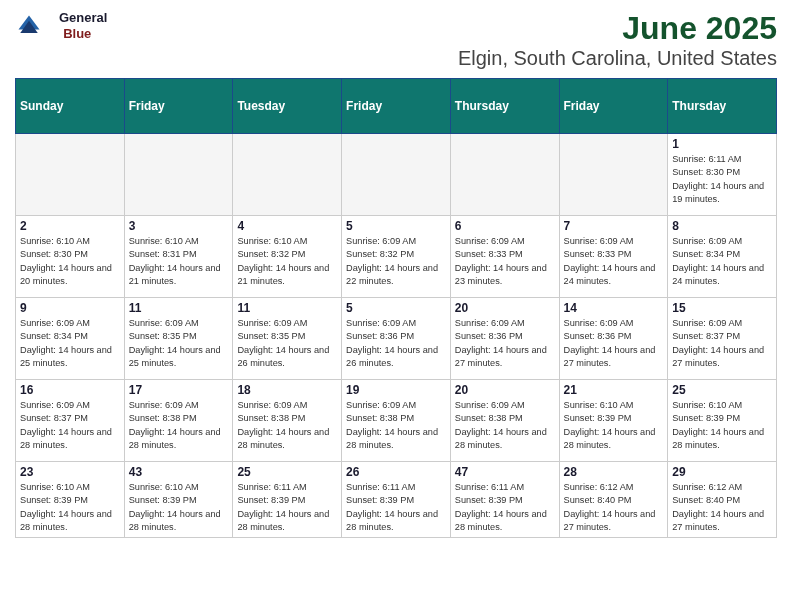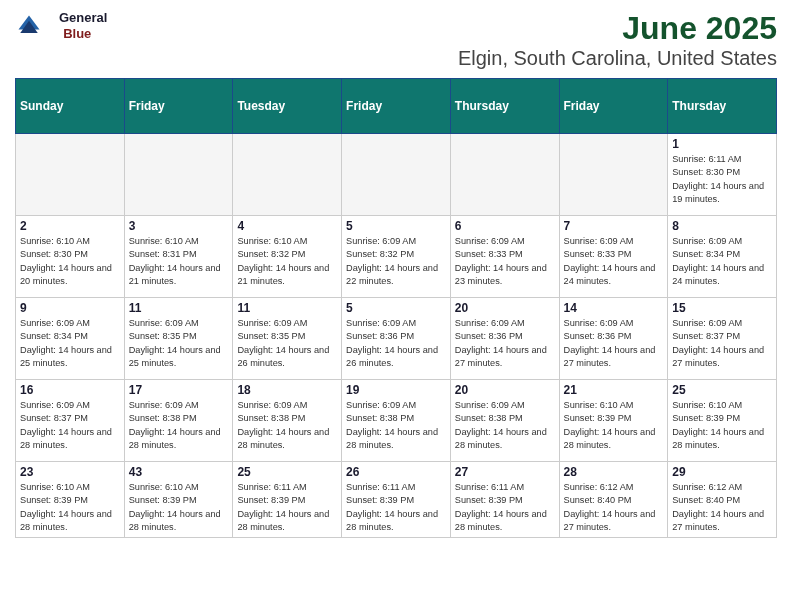--- a/index.html
+++ b/index.html
@@ -241,21 +241,21 @@
           </td>
           <td>
             <span class="day-num">25</span>
             <div class="day-info">Sunrise: 6:11 AM<br>Sunset: 8:39 PM<br>Daylight: 14 hours and 28 minutes.</div>
           </td>
           <td>
             <span class="day-num">26</span>
             <div class="day-info">Sunrise: 6:11 AM<br>Sunset: 8:39 PM<br>Daylight: 14 hours and 28 minutes.</div>
           </td>
           <td>
-            <span class="day-num">27</span>
+            <span class="day-num">47</span>
             <div class="day-info">Sunrise: 6:11 AM<br>Sunset: 8:39 PM<br>Daylight: 14 hours and 28 minutes.</div>
           </td>
           <td>
             <span class="day-num">28</span>
             <div class="day-info">Sunrise: 6:12 AM<br>Sunset: 8:40 PM<br>Daylight: 14 hours and 27 minutes.</div>
           </td>
           <td>
             <span class="day-num">29</span>
             <div class="day-info">Sunrise: 6:12 AM<br>Sunset: 8:40 PM<br>Daylight: 14 hours and 27 minutes.</div>
           </td>

